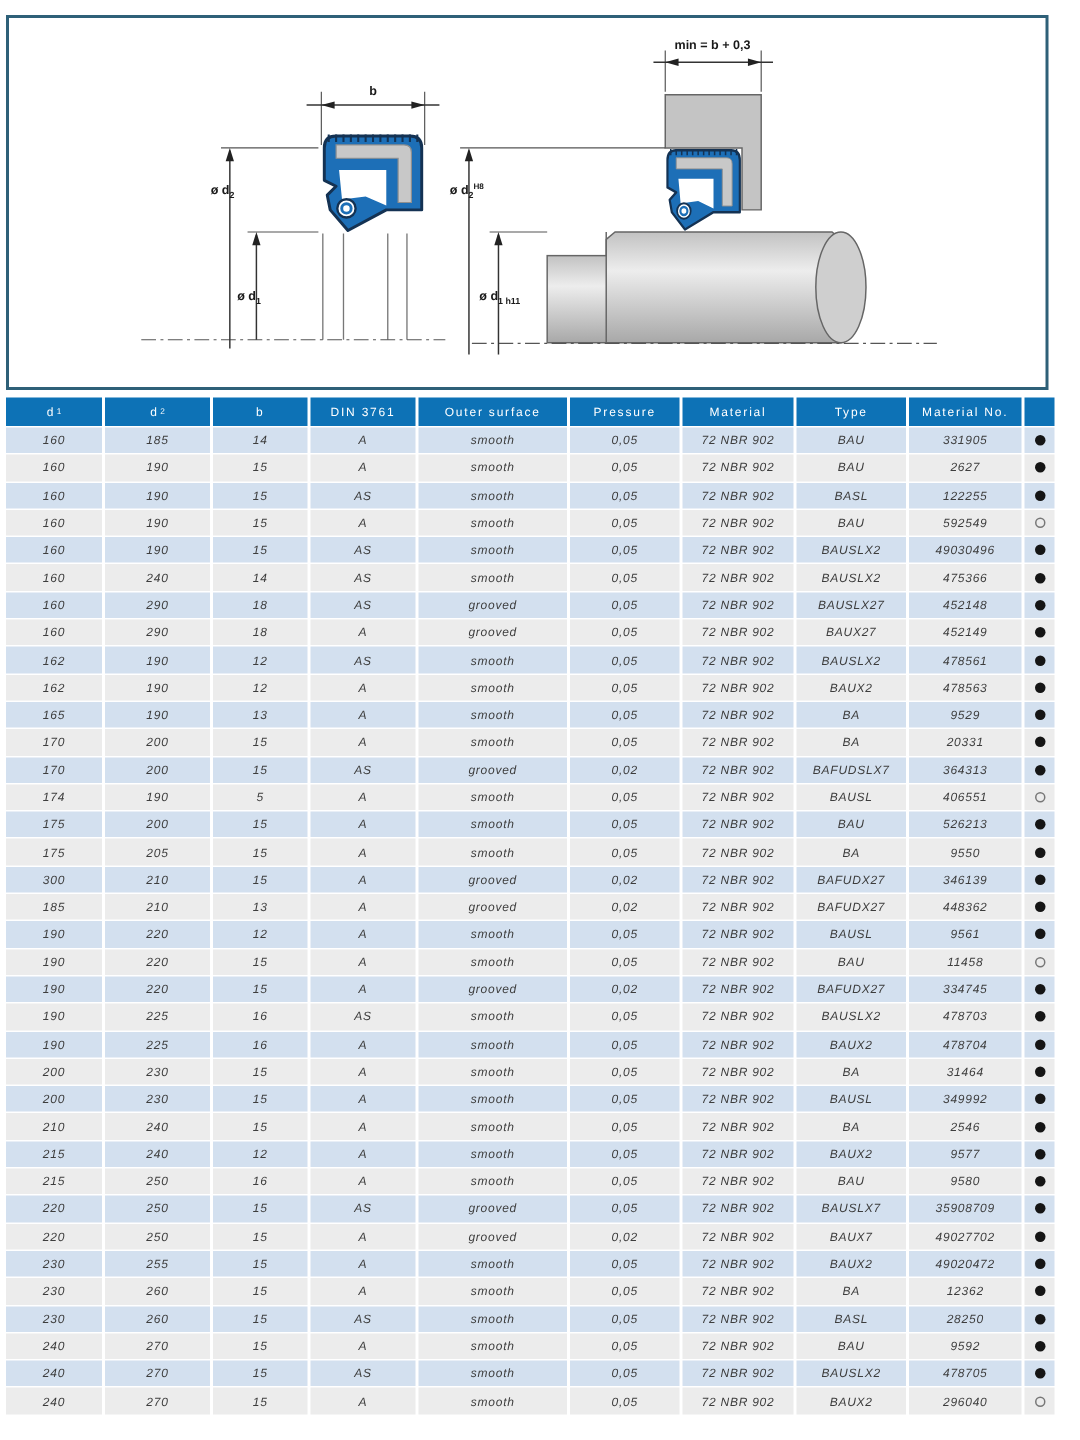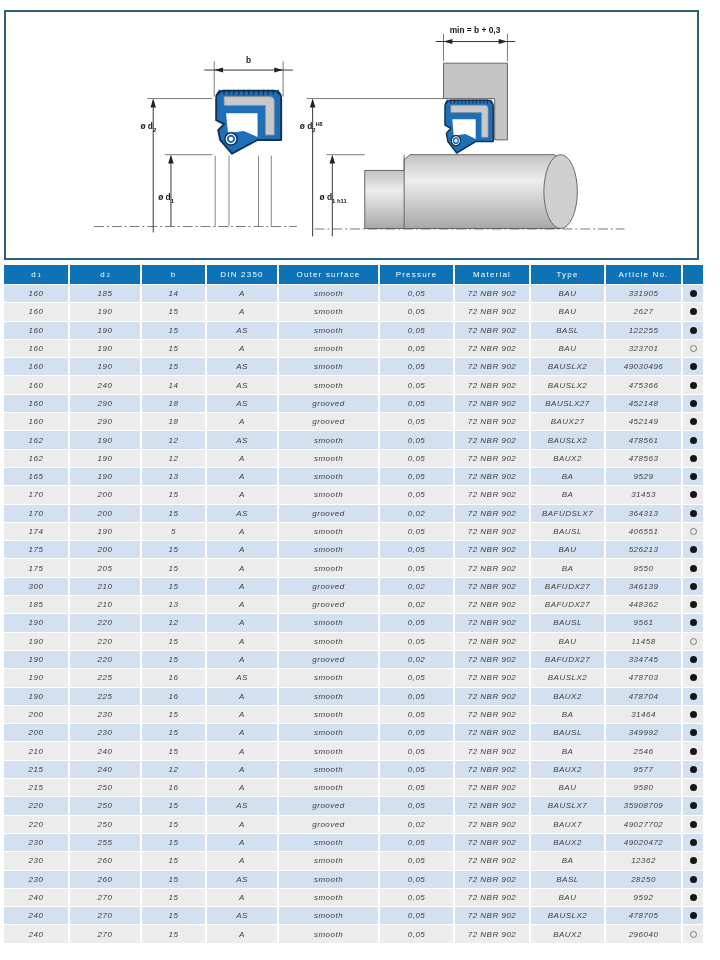--- a/index.html
+++ b/index.html
@@ -130,36 +130,36 @@
         <sub>1</sub>
       </div>
       <div>
         <span>d</span>
         <sub>2</sub>
       </div>
       <div>
         <span>b</span>
       </div>
       <div>
-        <span>DIN 2350</span>
+        <span>DIN 3761</span>
       </div>
       <div>
         <span>Outer surface</span>
       </div>
       <div>
         <span>Pressure</span>
       </div>
       <div>
         <span>Material</span>
       </div>
       <div>
         <span>Type</span>
       </div>
       <div>
-        <span>Article No.</span>
+        <span>Material No.</span>
       </div>
       <div>
         <span></span>
       </div>
     </div>
   <div id="tbody">
       <div class="trow blue">
         <div>160</div>
         <div>185</div>
         <div>14</div>
@@ -203,21 +203,21 @@
       </div>
       <div class="trow gray">
         <div>160</div>
         <div>190</div>
         <div>15</div>
         <div>A</div>
         <div>smooth</div>
         <div>0,05</div>
         <div>72 NBR 902</div>
         <div>BAU</div>
-        <div>323701</div>
+        <div>592549</div>
         <div>
           <span class="dot open"></span>
         </div>
       </div>
       <div class="trow blue">
         <div>160</div>
         <div>190</div>
         <div>15</div>
         <div>AS</div>
         <div>smooth</div>
@@ -315,21 +315,21 @@
       </div>
       <div class="trow gray">
         <div>170</div>
         <div>200</div>
         <div>15</div>
         <div>A</div>
         <div>smooth</div>
         <div>0,05</div>
         <div>72 NBR 902</div>
         <div>BA</div>
-        <div>31453</div>
+        <div>20331</div>
         <div>
           <span class="dot filled"></span>
         </div>
       </div>
       <div class="trow blue">
         <div>170</div>
         <div>200</div>
         <div>15</div>
         <div>AS</div>
         <div>grooved</div>

